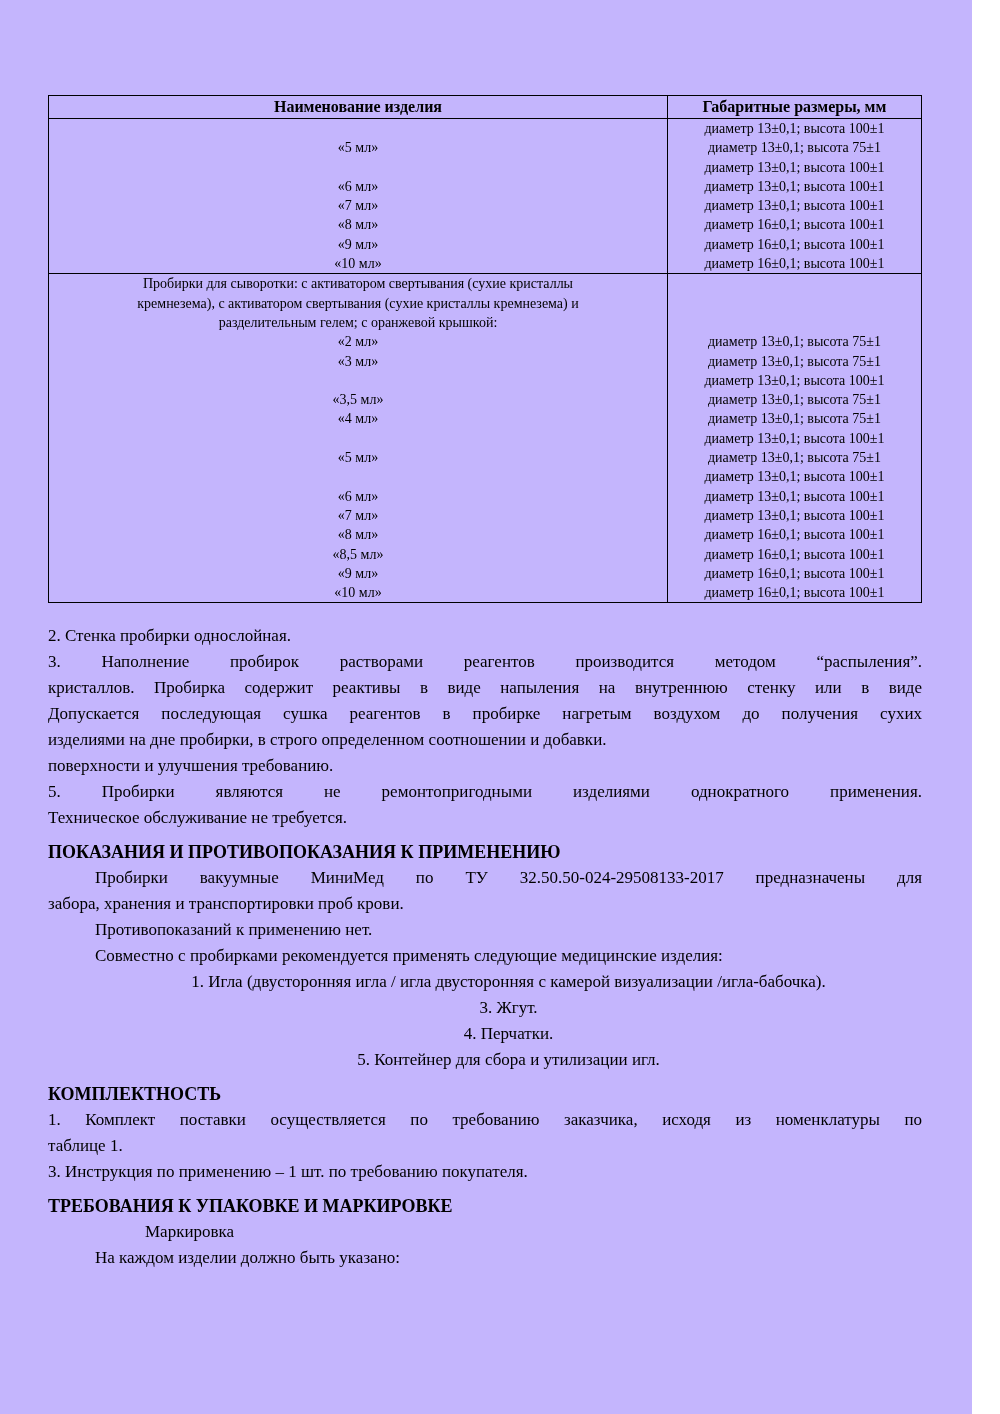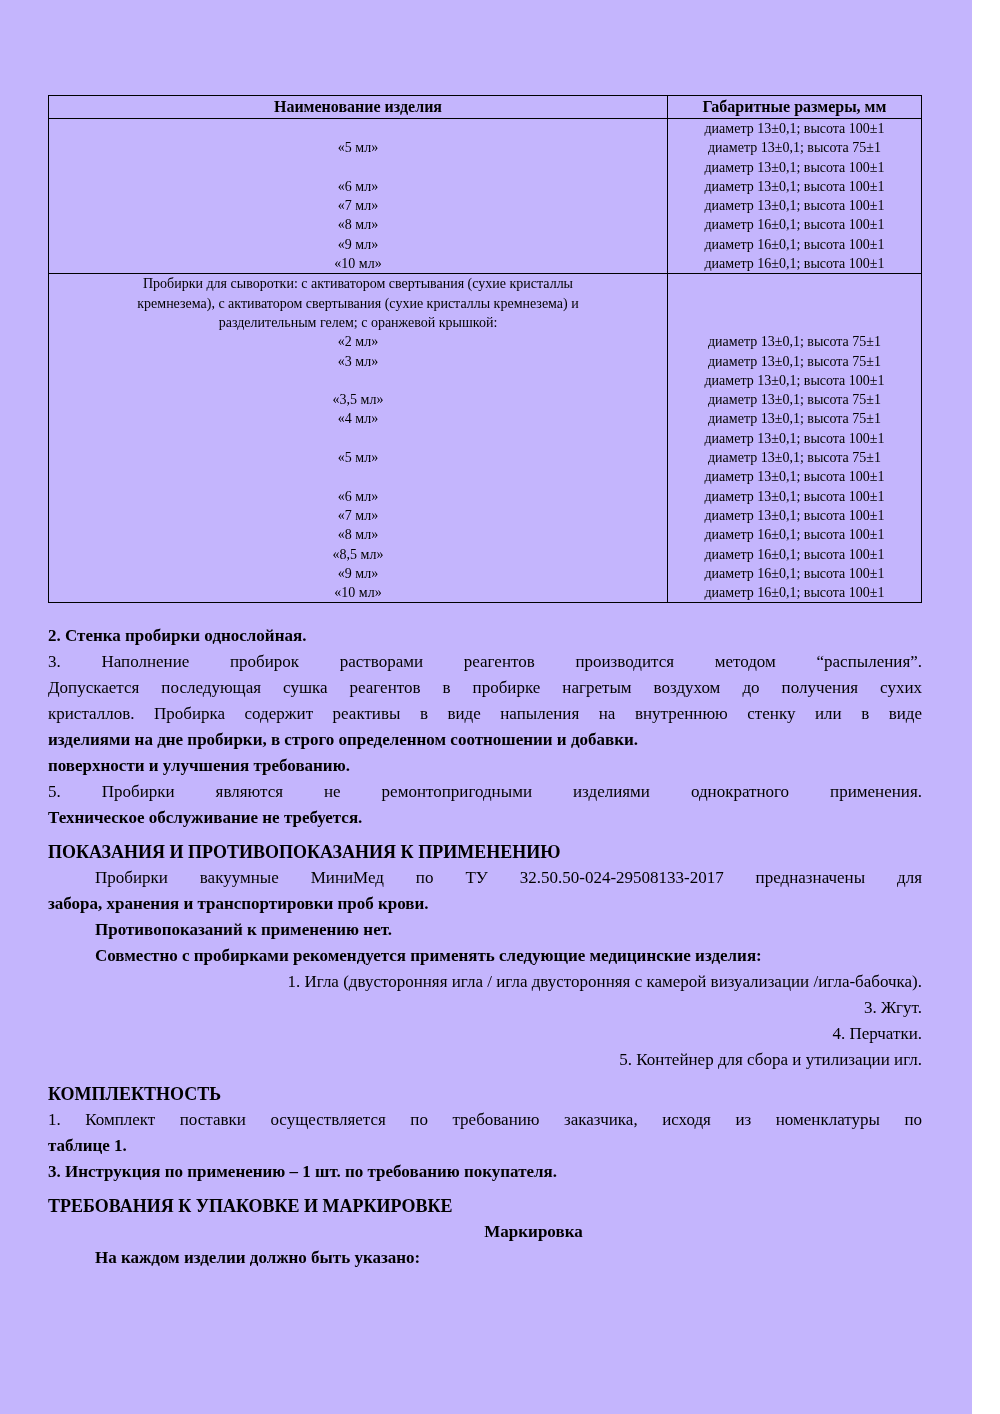--- a/index.html
+++ b/index.html
@@ -47,36 +47,35 @@
   
   .body-text {
     margin-top: 20px;
     font-size: 17px;
     line-height: 26px;
   }
   .para .pline {
     text-align: justify;
     text-align-last: justify;
   }
-  .para .pline:last-child { text-align-last: left; font-weight: bold; }
+  .para .pline:last-child { text-align-last: left; }
   .para.indent .pline:first-child { text-indent: 47px; }
   h2 {
     font-size: 18px;
     line-height: 26px;
     font-weight: bold;
     text-align: left;
     margin-top: 8px;
   }
   .num-list { padding-left: 47px; }
-  .num-list .list-line { text-align: right; }
+  .num-list .list-line { text-align: center; }
   .subheading {
-    font-weight: bold;
+    font-weight: normal;
     padding-left: 97px;
     line-height: 26px;
-    text-align: center;
   }
 </style>
 </head>
 <body>
 
 <div class="page">
 
   <table class="spec-table">
     <colgroup>
         <col class="col-name">
@@ -155,22 +154,22 @@
   </table>
 
   <div class="body-text">
 
     <div class="para">
         <div class="pline">2. Стенка пробирки однослойная.</div>
       </div>
 
     <div class="para">
         <div class="pline">3. Наполнение пробирок растворами реагентов производится методом “распыления”.</div>
+        <div class="pline">кристаллов. Пробирка содержит реактивы в виде напыления на внутреннюю стенку или в виде</div>
         <div class="pline">Допускается последующая сушка реагентов в пробирке нагретым воздухом до получения сухих</div>
-        <div class="pline">кристаллов. Пробирка содержит реактивы в виде напыления на внутреннюю стенку или в виде</div>
         <div class="pline">изделиями на дне пробирки, в строго определенном соотношении и добавки.</div>
       </div>
 
     <div class="para">
         <div class="pline">поверхности и улучшения требованию.</div>
       </div>
 
     <div class="para">
         <div class="pline">5. Пробирки являются не ремонтопригодными изделиями однократного применения.</div>
         <div class="pline">Техническое обслуживание не требуется.</div>

